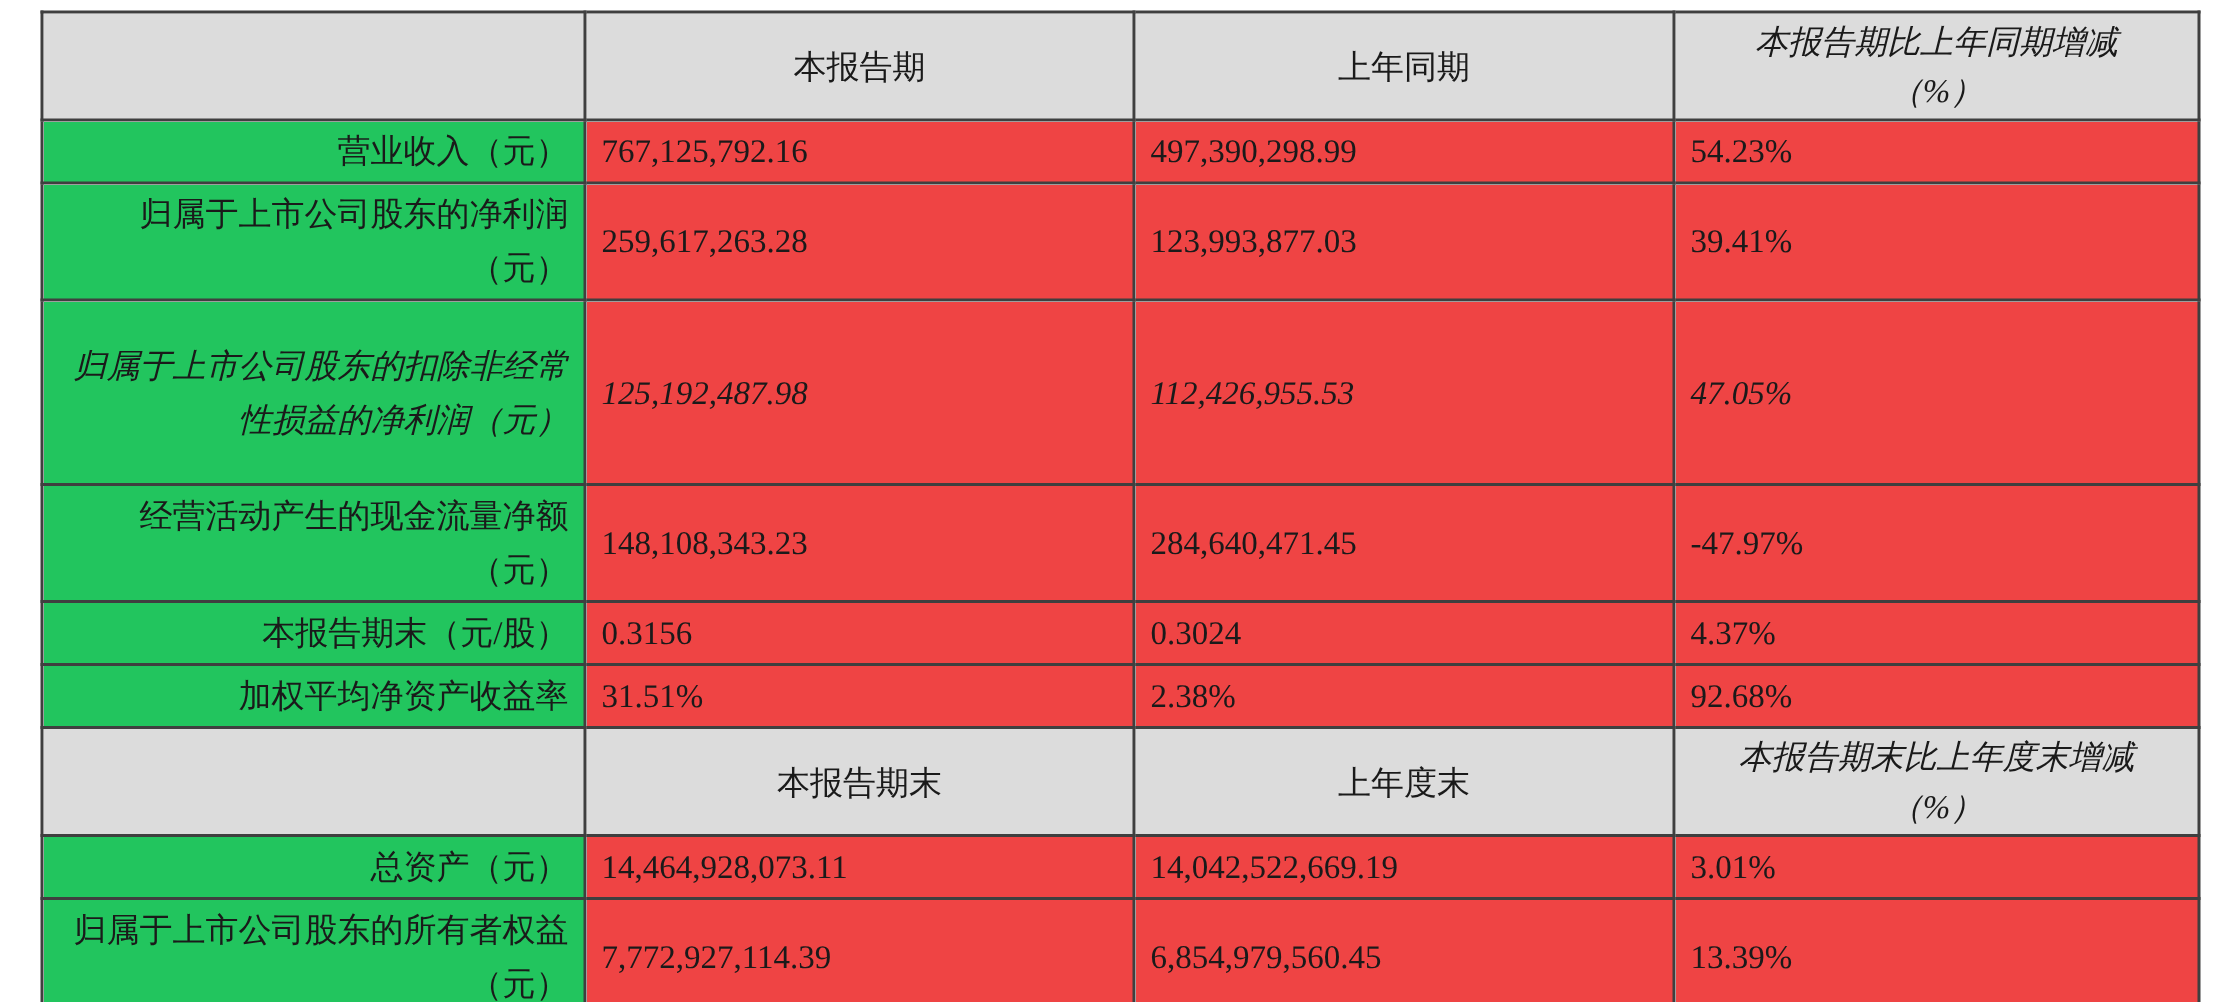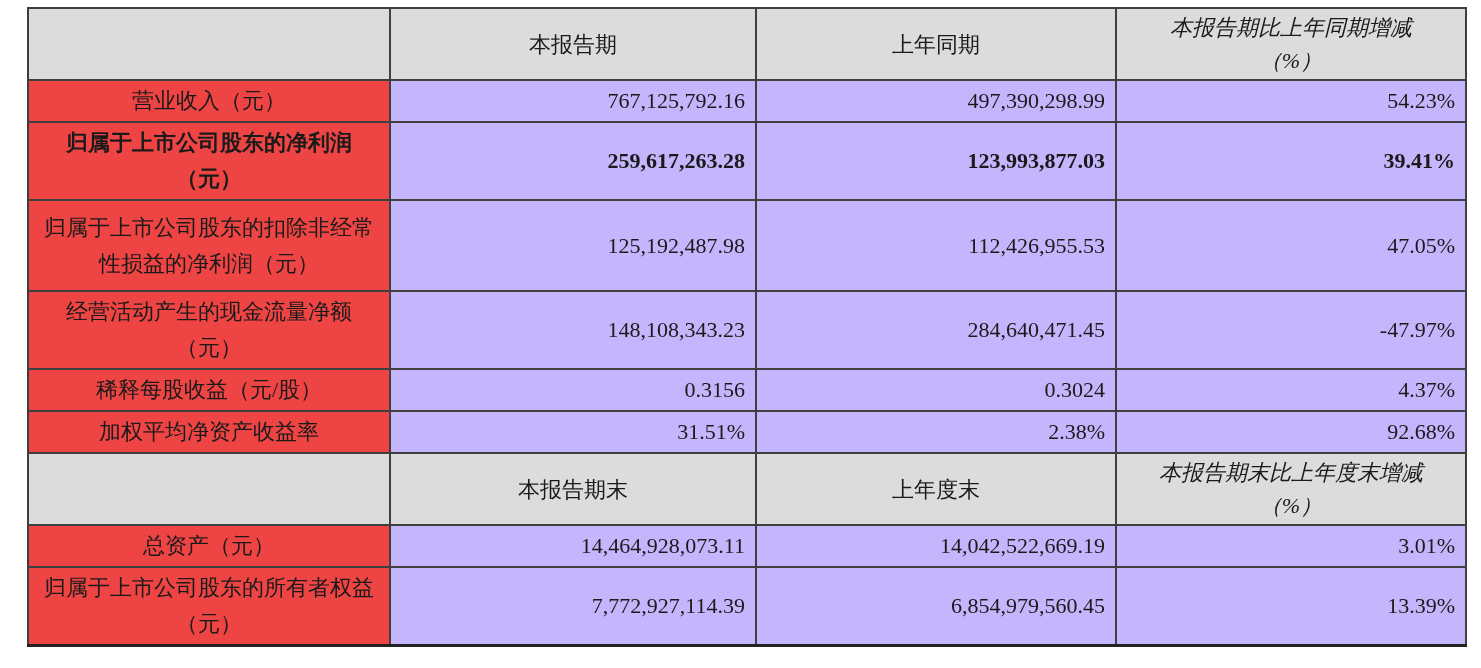--- a/index.html
+++ b/index.html
@@ -38,37 +38,37 @@
   col.c3 { width: 360px; }
   col.c4 { width: 350px; }
 
   
   td.hdr {
     background: #dcdcdc;
     text-align: center;
     line-height: 33px;
   }
   td.lbl {
-    background: #ef4444;
-    text-align: center;
+    background: #22c55e;
+    text-align: right;
     padding-left: 13px;
     padding-right: 18px;
     line-height: 36px;
   }
   td.num {
-    background: #c4b5fd;
-    text-align: right;
+    background: #ef4444;
+    text-align: left;
     padding-right: 15px;
     line-height: 30px;
   }
   
   tr.rh-header { height: 70px; }
   tr.rh-1 { height: 37px; }
-  tr.rh-2a { height: 75px; font-weight: bold; }
-  tr.rh-3 { height: 91px; }
+  tr.rh-2a { height: 75px; }
+  tr.rh-3 { height: 123px; font-style: italic; }
   tr.rh-2b { height: 73px; }
   tr.rh-s1 { height: 34px; }
   tr.rh-s2 { height: 36px; }
   tr.rh-s3 { height: 35px; }
   tr.rh-t1 { height: 38px; }
   tr.rh-t2 { height: 77px; }
   .hline { display: block; font-style: italic; }
 </style>
 </head>
 <body>
@@ -111,21 +111,21 @@
       <td class="num">112,426,955.53</td>
       <td class="num">47.05%</td>
     </tr>
     <tr class="rh-2b">
       <td class="lbl">经营活动产生的现金流量净额（元）</td>
       <td class="num">148,108,343.23</td>
       <td class="num">284,640,471.45</td>
       <td class="num">-47.97%</td>
     </tr>
     <tr class="rh-s1">
-      <td class="lbl">稀释每股收益（元/股）</td>
+      <td class="lbl">本报告期末（元/股）</td>
       <td class="num">0.3156</td>
       <td class="num">0.3024</td>
       <td class="num">4.37%</td>
     </tr>
     <tr class="rh-s3">
       <td class="lbl">加权平均净资产收益率</td>
       <td class="num">31.51%</td>
       <td class="num">2.38%</td>
       <td class="num">92.68%</td>
     </tr>

